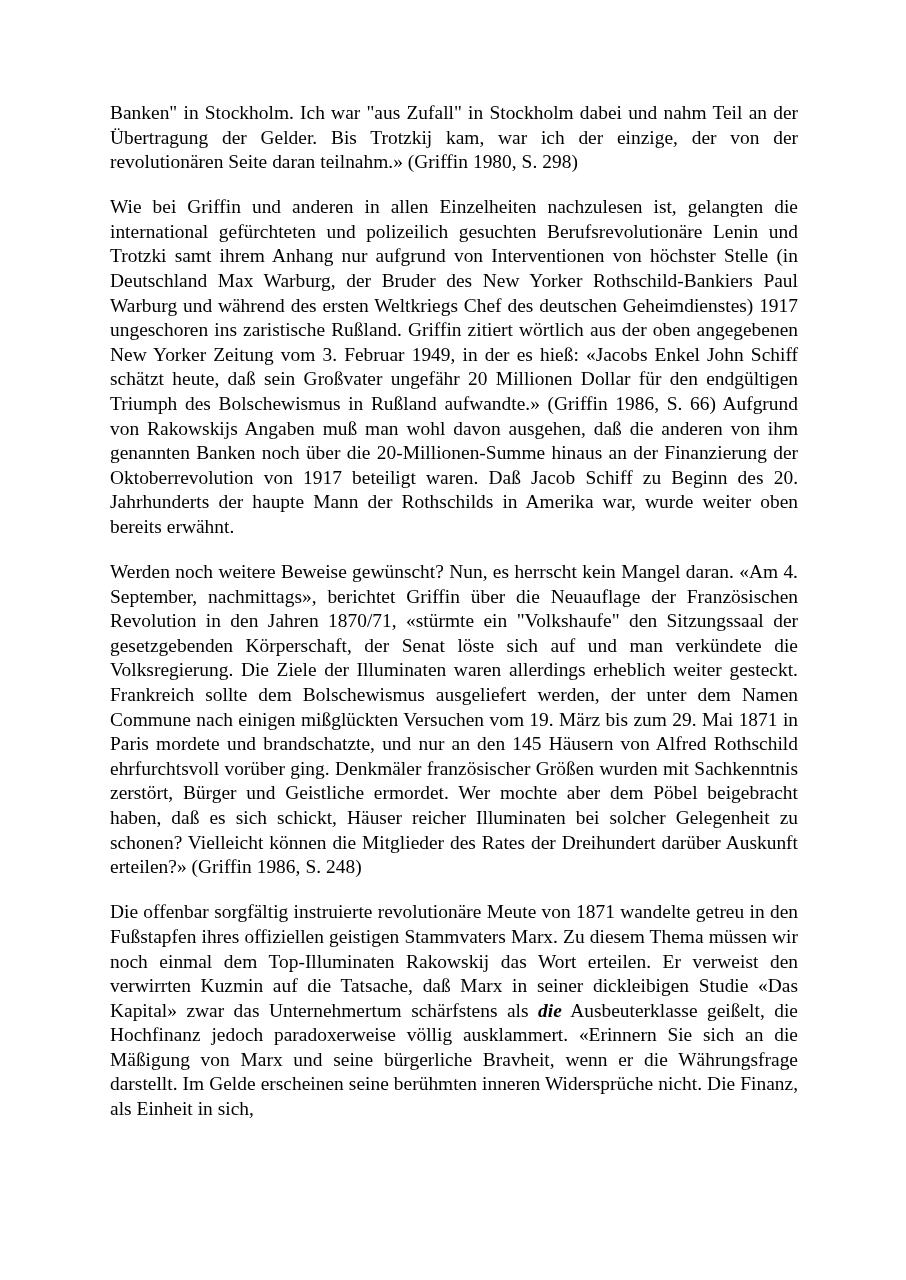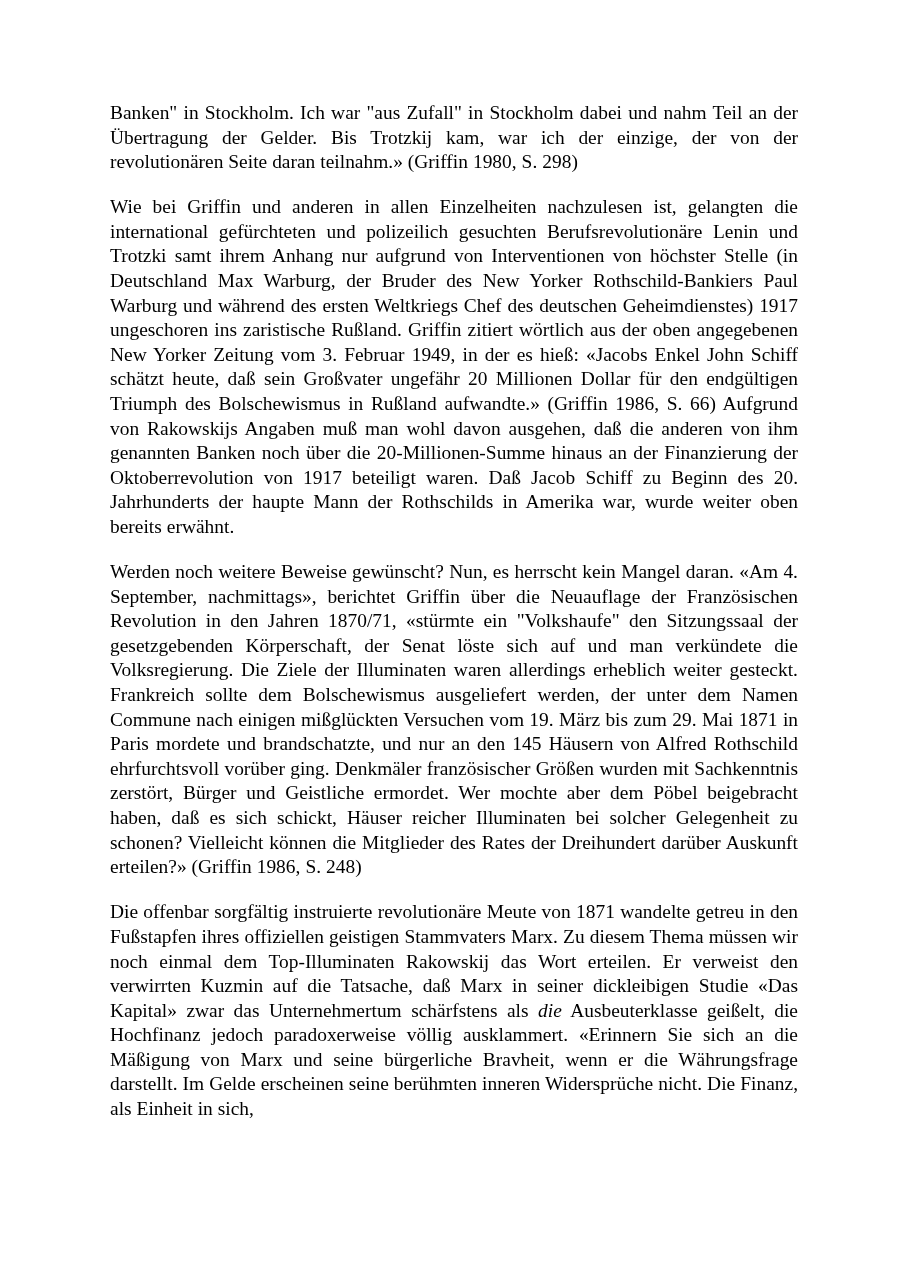--- a/index.html
+++ b/index.html
@@ -41,20 +41,21 @@
   }
   p.para:last-child {
     margin-bottom: 0;
   }
   
   p.para.tail {
     text-align: justify;
   }
   em.it {
     font-style: italic;
+    font-weight: bold;
   }
 </style>
 </head>
 <body>
 
 <div class="page">
   <div class="text-column">
 
     <p class="para">Banken" in Stockholm. Ich war "aus Zufall" in Stockholm dabei und nahm Teil an der Übertragung der Gelder. Bis Trotzkij kam, war ich der einzige, der von der revolutionären Seite daran teilnahm.» (Griffin 1980, S. 298)</p>
 

